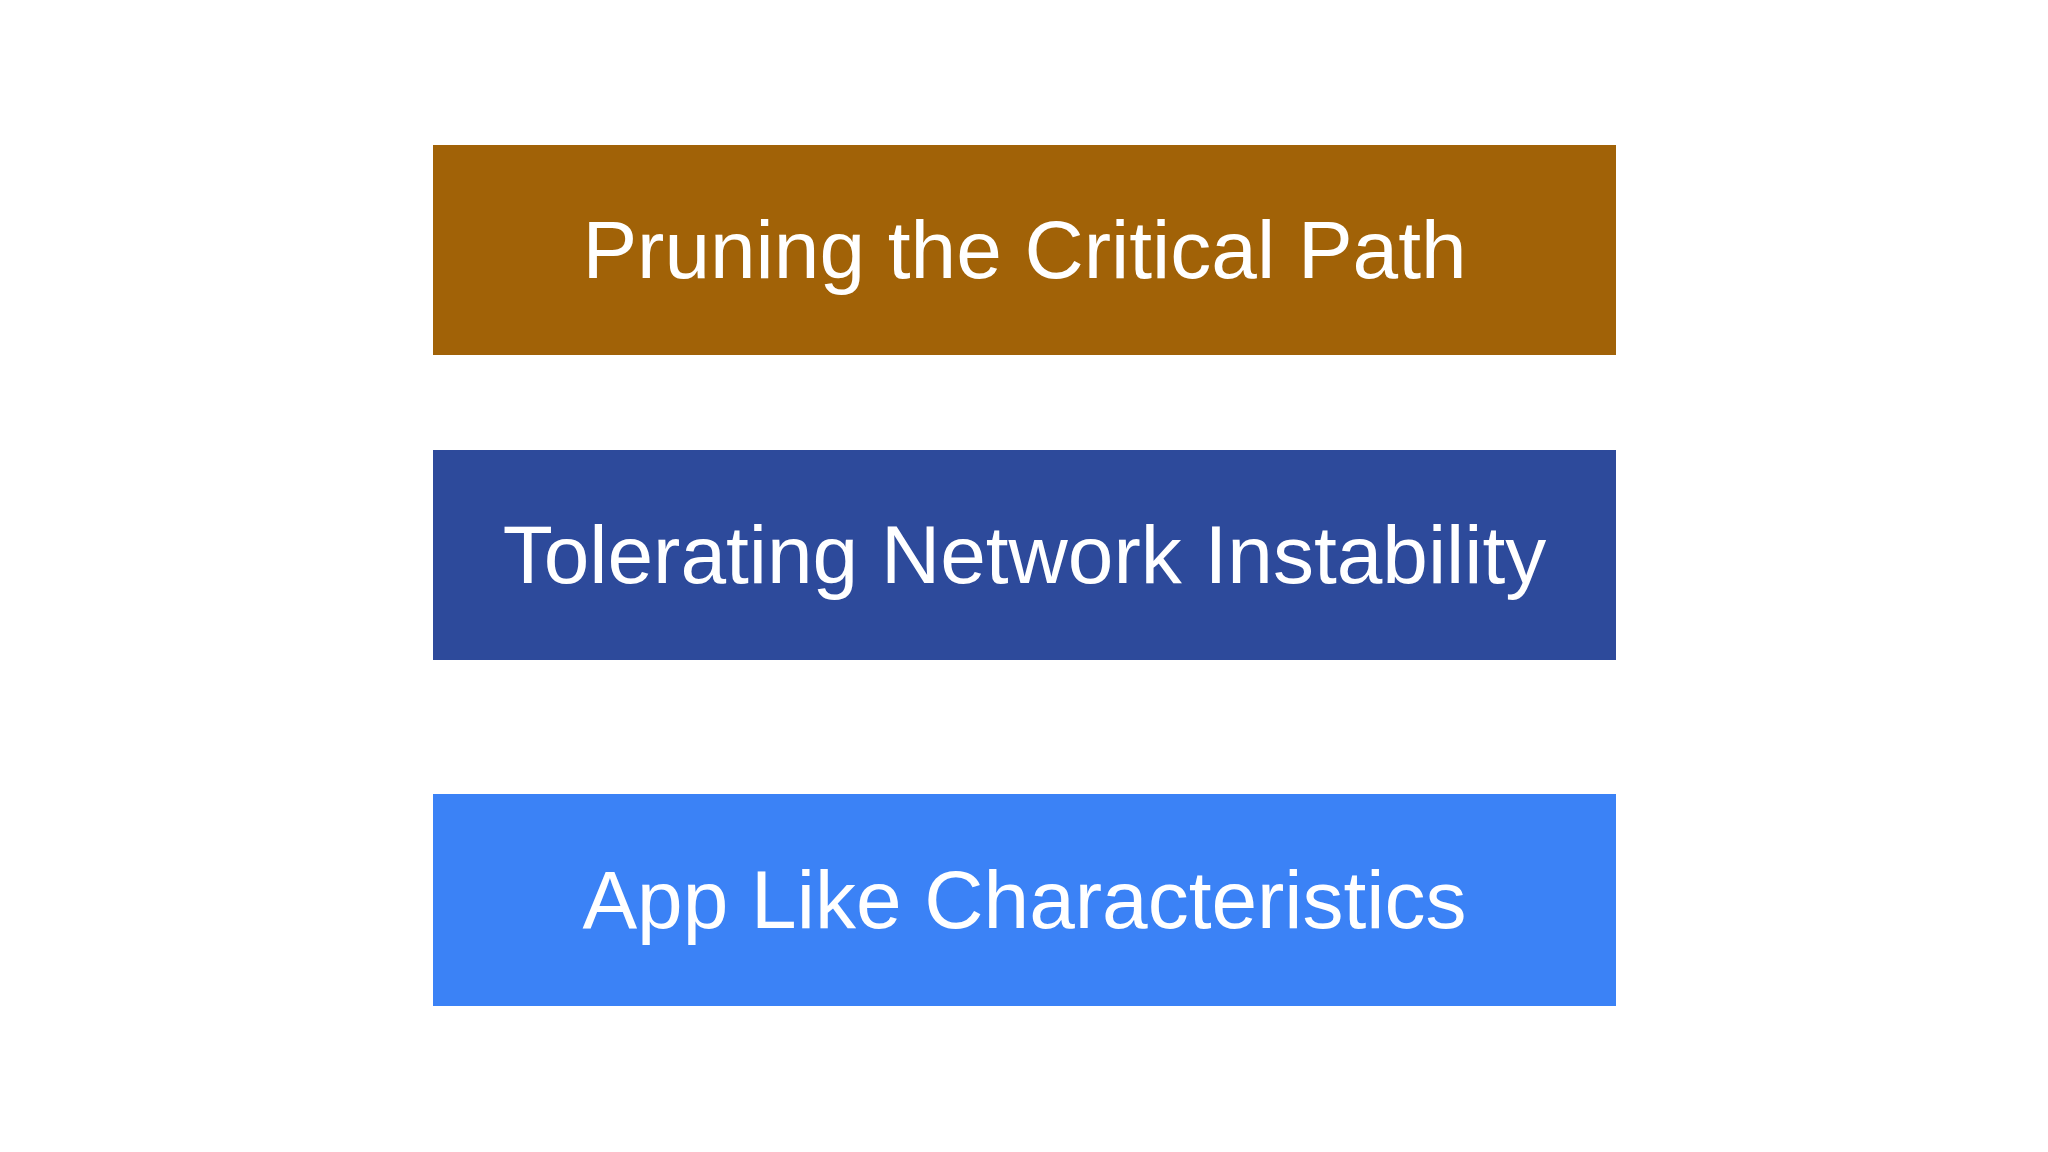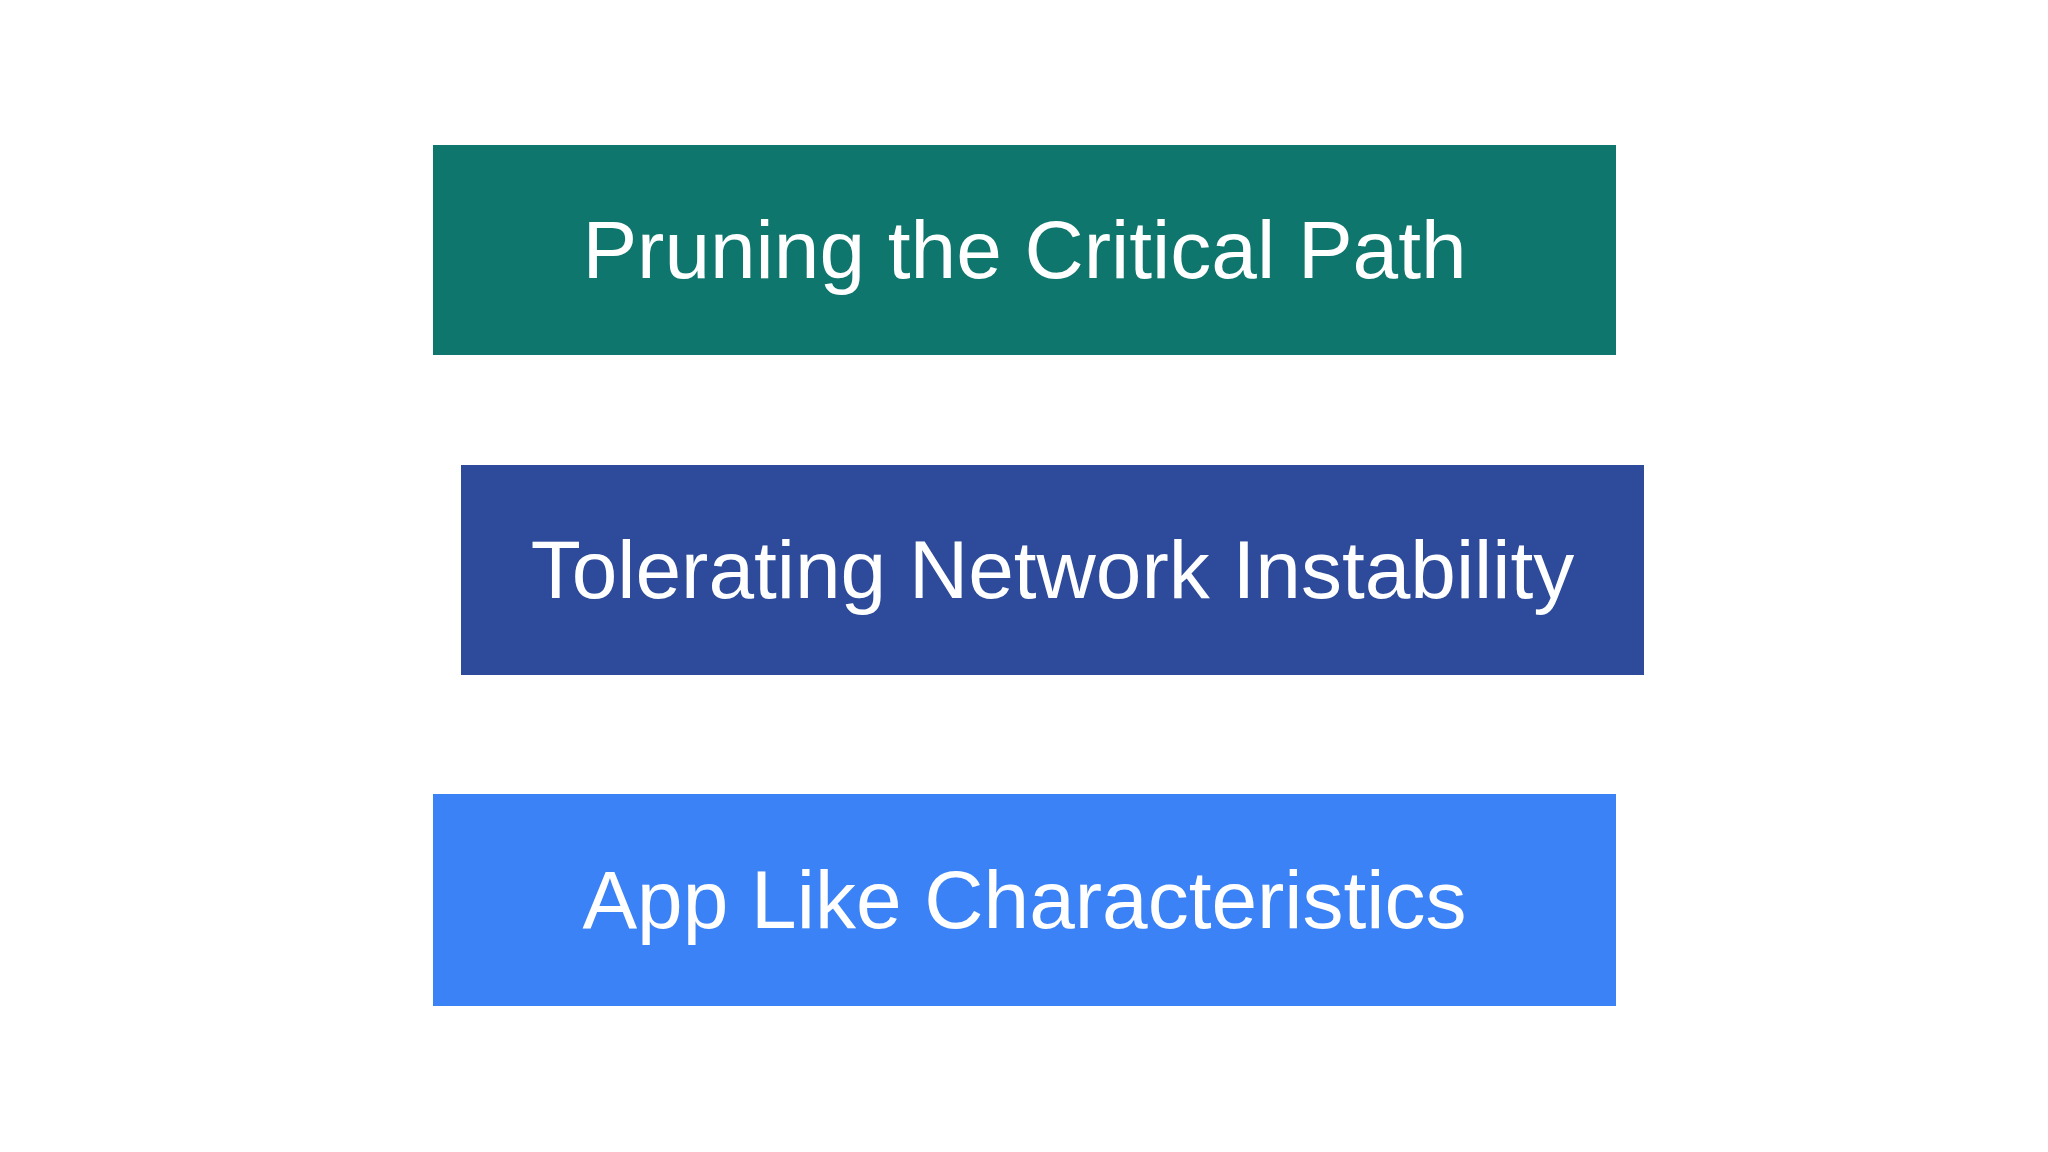--- a/index.html
+++ b/index.html
@@ -29,29 +29,29 @@
   }
   .bar-label {
     color: #FFFFFF;
     font-size: 82px;
     font-weight: 400;
     line-height: 1;
     letter-spacing: 0px;
     white-space: nowrap;
   }
   #bar-0 { top: 145px; }
-  #bar-1 { top: 465px; margin-left: 28px; }
+  #bar-1 { top: 450px; }
   #bar-2 { top: 794px; height: 212px; }
 </style>
 </head>
 <body style="background: rgb(255, 255, 255);">
 
 <div class="slide">
 
-  <div class="bar" id="bar-0" style="background-color: #0f766e;">
+  <div class="bar" id="bar-0" style="background-color: #a16207;">
     <span class="bar-label" style="color: rgb(255, 255, 255);">Pruning the Critical Path</span>
   </div>
 
   <div class="bar" id="bar-1" style="background-color: rgb(45, 74, 155);">
     <span class="bar-label" style="color: rgb(255, 255, 255);">Tolerating Network Instability</span>
   </div>
 
   <div class="bar" id="bar-2" style="background-color: #3b82f6;">
     <span class="bar-label" style="color: rgb(255, 255, 255);">App Like Characteristics</span>
   </div>

